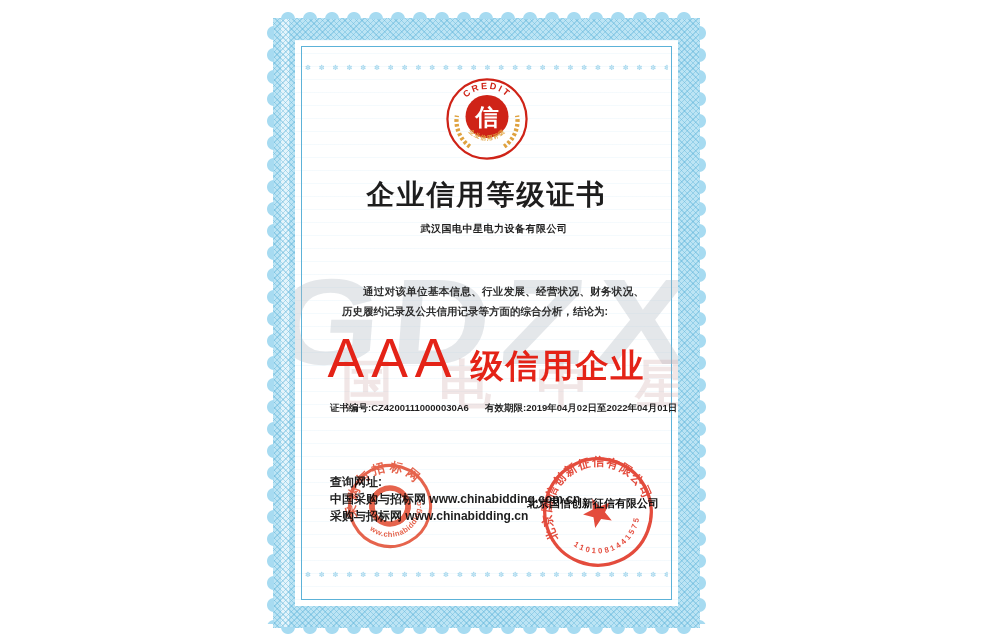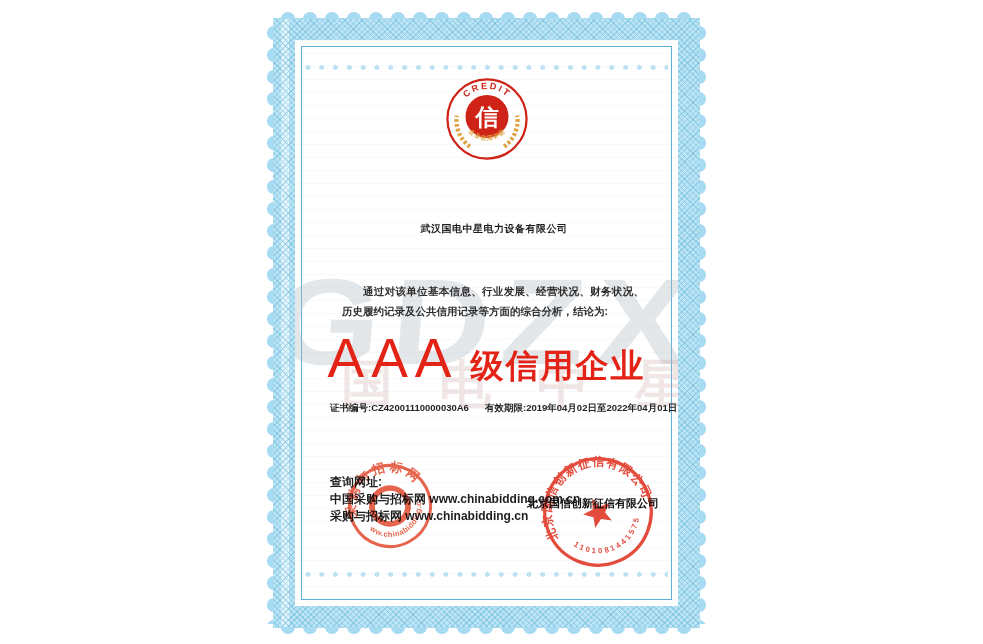--- a/index.html
+++ b/index.html
@@ -122,20 +122,21 @@
         <text font-size="10.5" font-weight="bold" fill="#cf2317" letter-spacing="2.5">
           <textPath href="#em-top" startOffset="50%" text-anchor="middle">CREDIT</textPath>
         </text>
         <circle cx="50" cy="47" r="25" fill="#cf2317"></circle>
         <text x="50" y="57" text-anchor="middle" font-size="27" font-weight="bold" fill="#ffffff">信</text>
         <text font-size="7" font-weight="bold" fill="#dfa23f" letter-spacing="1">
           <textPath href="#em-bot" startOffset="50%" text-anchor="middle">企业信用评级</textPath>
         </text>
       </svg>
 
+      <div class="title">企业信用等级证书</div>
 
       <div class="company">武汉国电中星电力设备有限公司</div>
 
 
       <div class="body-par">通过对该单位基本信息、行业发展、经营状况、财务状况、历史履约记录及公共信用记录等方面的综合分析，结论为:</div>
 
       <div class="rating">
         <span class="grade">AAA</span><span class="grade-label">级信用企业</span>
       </div>
 

